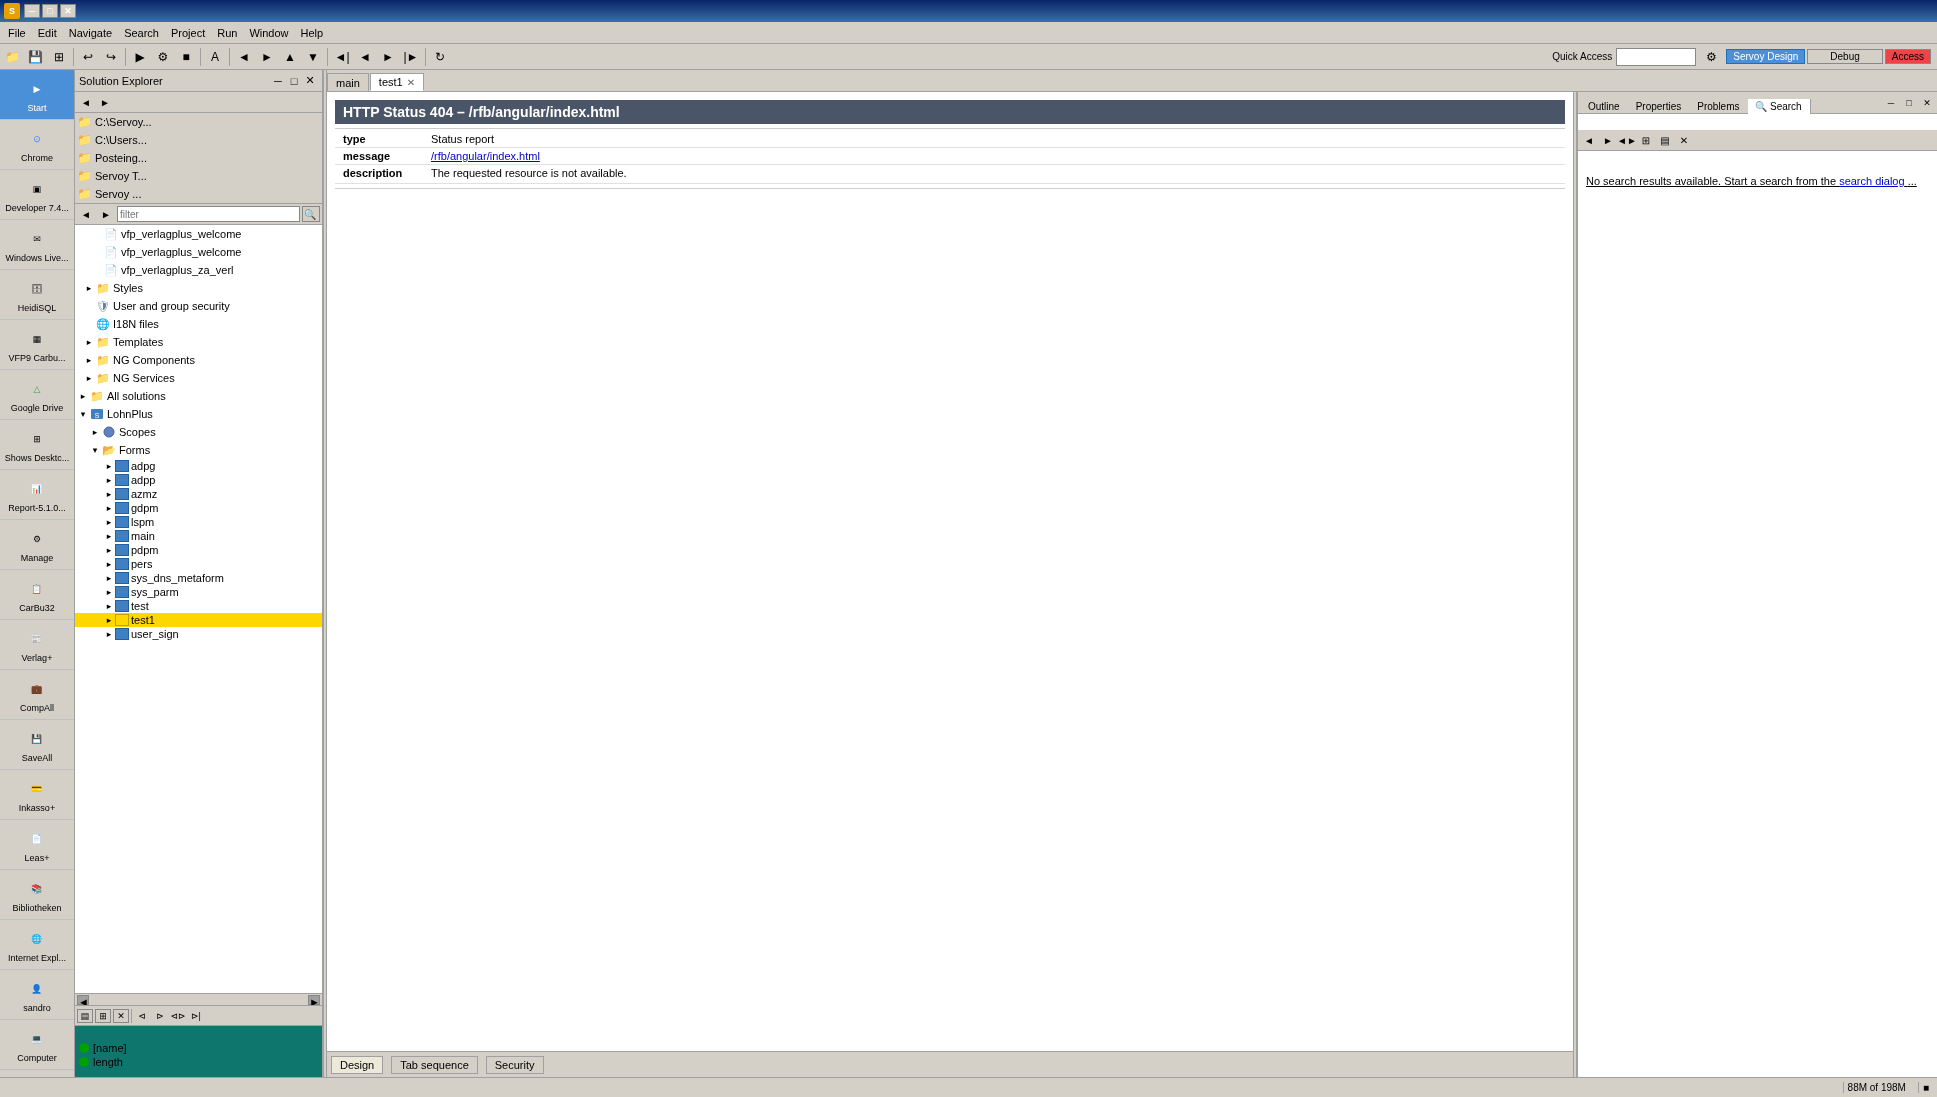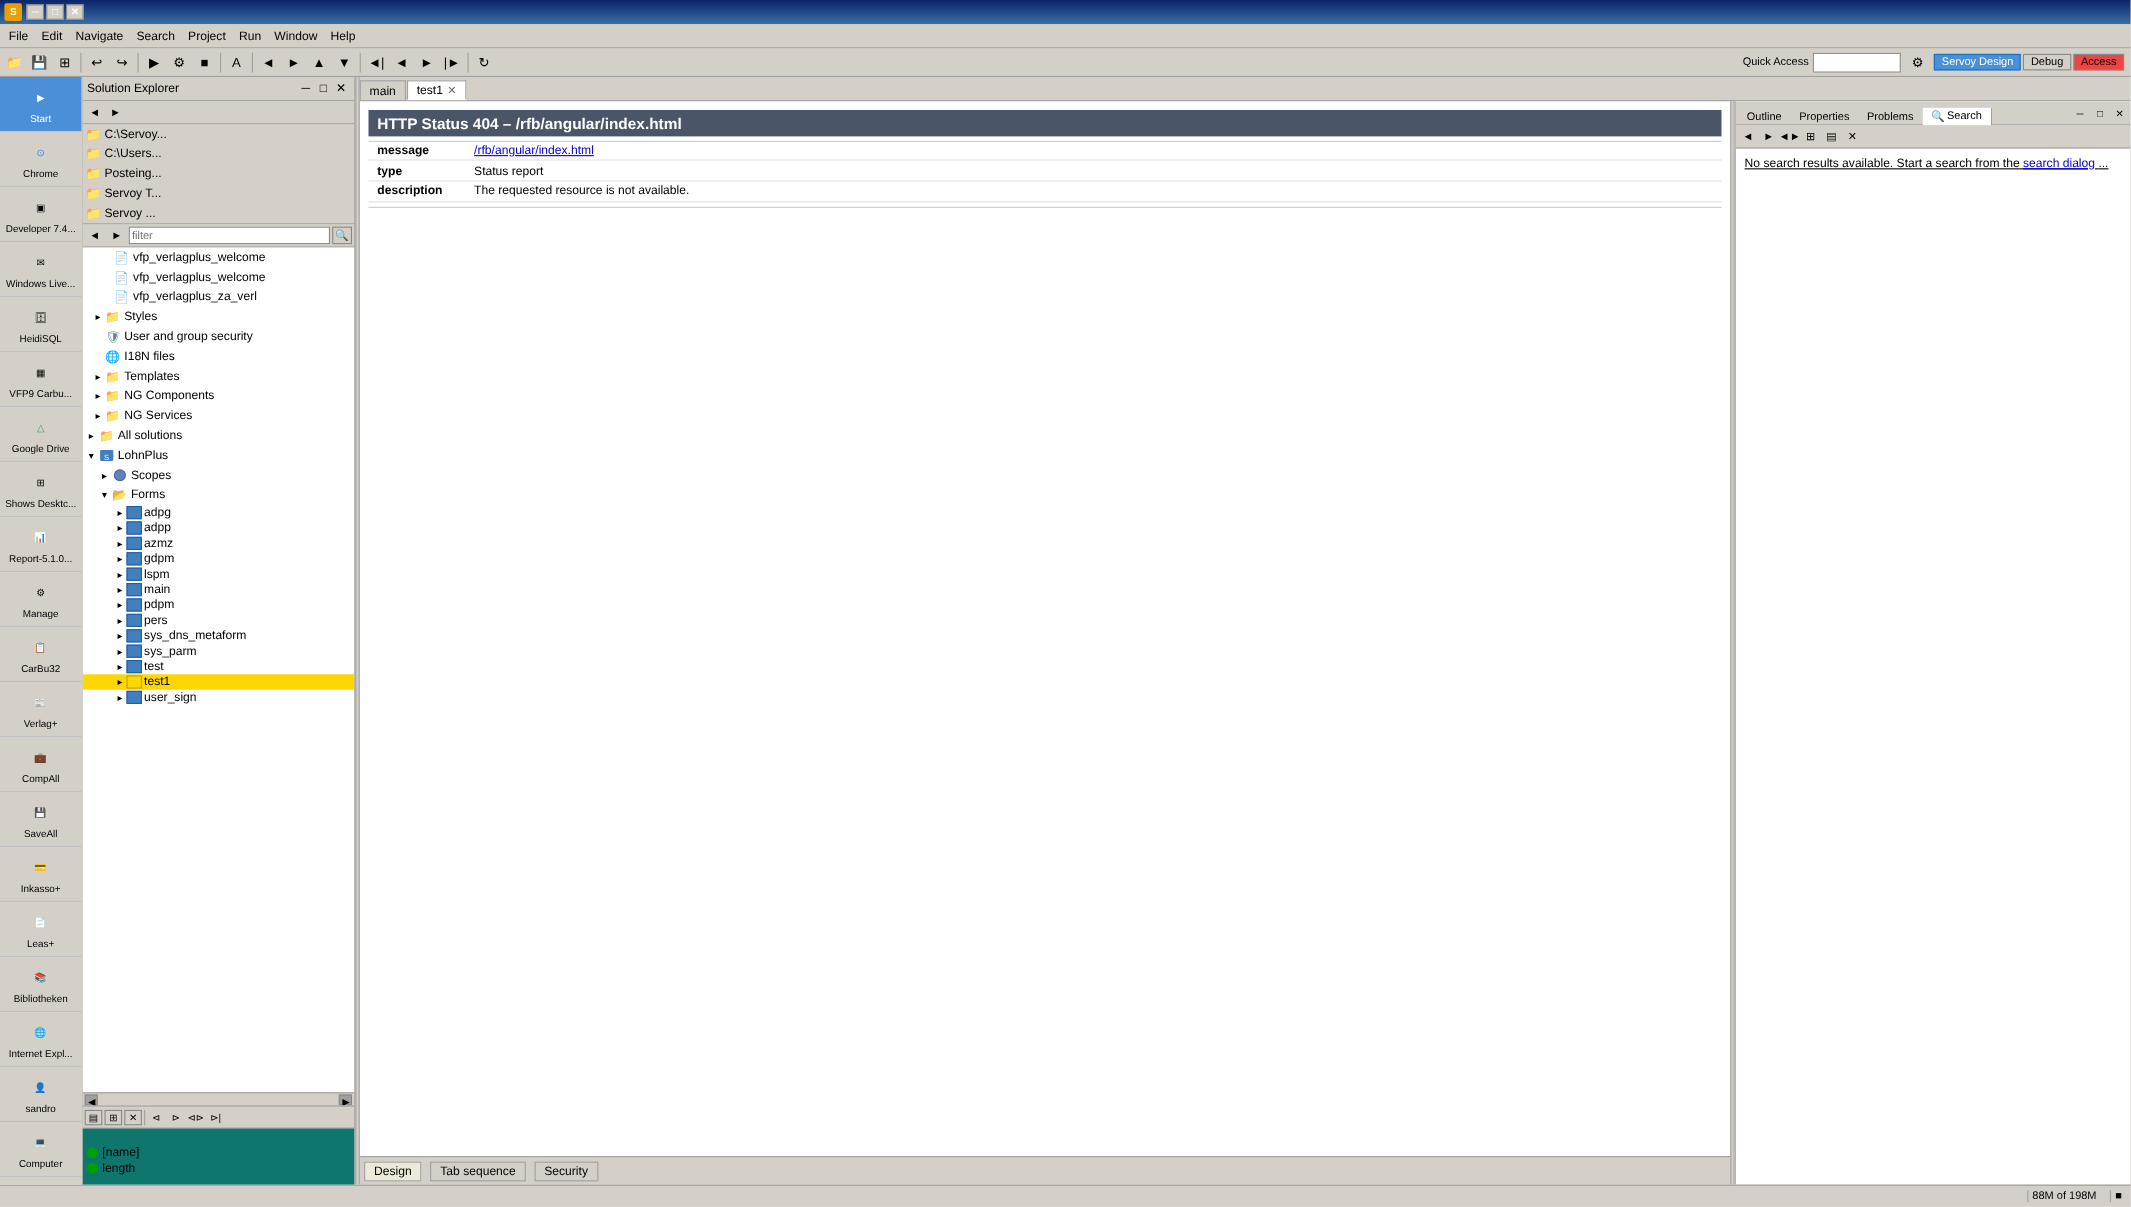--- a/index.html
+++ b/index.html
@@ -109,21 +109,21 @@
     <div class="toolbar-btn">|►</div>
     <div class="toolbar-sep"></div>
     <div class="toolbar-btn">↻</div>
   </div>
   <div style="display:flex; align-items:center; gap:4px; padding-right:4px;justify-content:flex-end;">
     <span style="font-size:10px;">Quick Access</span>
     <input type="text" class="toolbar-input" style="width: 80px;">
     <div class="toolbar-btn">⚙</div>
     <div style="display:flex; align-items:center; gap:2px;">
       <div style="background:#4a90d9; color:white; padding:1px 6px; font-size:10px; cursor:pointer; border:1px solid #2070b9;">Servoy Design</div>
-      <div style="background:#d4d0c8; padding:1px 6px; font-size:10px; cursor:pointer; border:1px solid #888;">Debug</div>
+      <div style="background:#d4d0c8; padding:1px 22px; font-size:10px; cursor:pointer; border:1px solid #888;">Debug</div>
       <div style="background:#ef4444; padding:1px 6px; font-size:10px; cursor:pointer; border:1px solid #888;">Access</div>
     </div>
   </div>
 </div>
 
 <div style="display:flex; height:calc(1097px - 22px - 22px - 26px - 20px); overflow:hidden;">
 
   <div class="taskbar" style="width:75px; border-right:1px solid #a0a0a0; overflow-y:auto;">
     <div class="taskbar-item" style="background:#4a90d9; color:white;">
       <div class="taskbar-icon">▶</div>
@@ -462,28 +462,28 @@
 
         <div style="flex:1; display:flex; overflow:hidden;">
 
           <div style="flex:1; display:flex; flex-direction:column; overflow:hidden;">
             <div class="editor-content">
 
               <div style="background:#4a5568; color:white; padding:4px 8px; font-size:14px; font-weight:bold; margin-bottom:0;">
                 <span>HTTP Status 404 – /rfb/angular/index.html</span>
               </div>
               <div style="border-bottom:1px solid #ccc; padding:2px 0;"></div>
+              <div style="display:flex; gap:8px; padding:4px 8px 2px 8px; font-size:11px; border-bottom:1px solid #e0e0e0;">
+                <span style="font-weight:bold; min-width:80px;">type</span>
+                <span>Status report</span>
+              </div>
               <div style="display:flex; gap:8px; padding:2px 8px; font-size:11px; border-bottom:1px solid #e0e0e0;">
                 <span style="font-weight:bold; min-width:80px;">message</span>
                 <a href="#" style="color:#0000cc; text-decoration:underline;">/rfb/angular/index.html</a>
               </div>
-              <div style="display:flex; gap:8px; padding:4px 8px 2px 8px; font-size:11px; border-bottom:1px solid #e0e0e0;">
-                <span style="font-weight:bold; min-width:80px;">type</span>
-                <span>Status report</span>
-              </div>
               <div style="display:flex; gap:8px; padding:2px 8px 4px 8px; font-size:11px; border-bottom:1px solid #e0e0e0;">
                 <span style="font-weight:bold; min-width:80px;">description</span>
                 <span>The requested resource is not available.</span>
               </div>
               <div style="border-bottom:1px solid #ccc; margin:4px 0;"></div>
             </div>
 
             <div class="editor-bottom-bar">
               <div class="editor-tab editor-tab-active">
                 <span>Design</span>
@@ -492,21 +492,21 @@
                 <span>Tab sequence</span>
               </div>
               <div class="editor-tab">
                 <span>Security</span>
               </div>
             </div>
           </div>
 
           <div class="splitter-h"></div>
 
-          <div style="width:360px; display:flex; flex-direction:column; border-left:1px solid #a0a0a0; background:white;">
+          <div style="width:360px; display:flex; flex-direction:column; border-left:1px solid #a0a0a0; background:white;gap:16px;">
 
             <div style="display:flex; align-items:center; background:#d4d0c8; height:22px; padding:0 2px; border-bottom:1px solid #a0a0a0; gap:2px;">
 
               <div style="display:flex; align-items:flex-end; flex:1; height:22px;">
                 <div class="right-tab">
                   <span>Outline</span>
                 </div>
                 <div class="right-tab">
                   <span>Properties</span>
                 </div>

